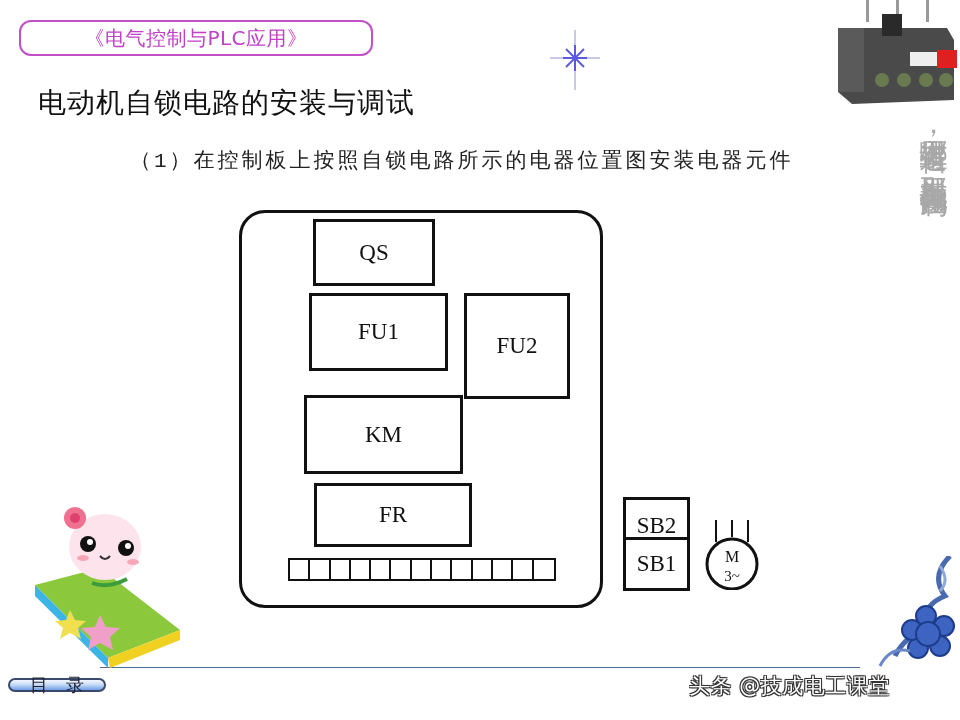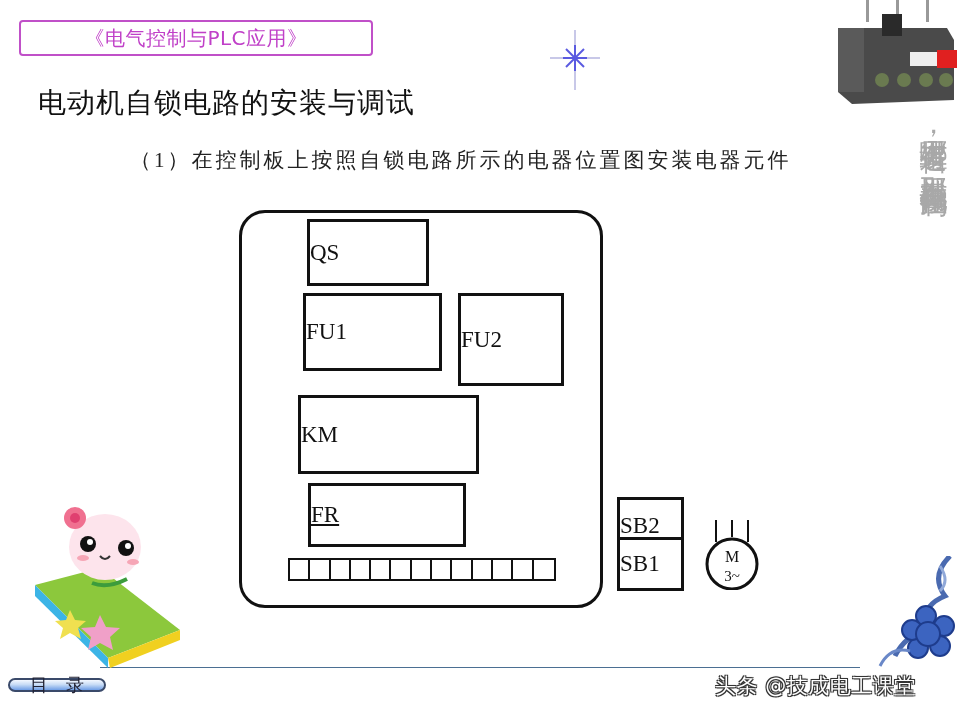--- a/index.html
+++ b/index.html
@@ -3,67 +3,67 @@
 <meta charset="utf-8">
 <style>
   html, body { margin: 0; padding: 0; }
   body {
     width: 960px; height: 720px; position: relative; overflow: hidden;
     background: #ffffff;
     font-family: "DejaVu Sans", sans-serif;
   }
   .course-banner {
     position: absolute; left: 19px; top: 20px; width: 354px; height: 36px;
-    border: 2px solid #c050c8; border-radius: 4px; box-sizing: border-box;
+    border: 2px solid #c050c8; border-radius: 12px; box-sizing: border-box;
     display: flex; align-items: center; justify-content: center;
     color: #c040c8; font-size: 20px; letter-spacing: 0.5px;
   }
   .sparkle { position: absolute; left: 550px; top: 30px; width: 50px; height: 60px; }
   .relay-photo { position: absolute; left: 832px; top: 0px; width: 128px; height: 108px; }
   .page-title {
     position: absolute; left: 38px; top: 84px; font-size: 28px; color: #111;
     font-family: "DejaVu Sans", sans-serif; letter-spacing: 1px; text-align: center;
   }
   .step-text {
     position: absolute; left: 130px; top: 146px; font-size: 21px; color: #222;
-    font-family: Liberation Serif, serif; letter-spacing: 3px;
+    font-family: Liberation Mono, monospace; letter-spacing: 3px;
   }
   .side-slogan {
     position: absolute; left: 914px; top: 118px; width: 34px;
     color: #a8a8a8; font-size: 28px; line-height: 29.5px; text-align: center;
     writing-mode: vertical-rl; letter-spacing: 1.5px;
   }
   .panel {
     position: absolute; left: 239px; top: 210px; width: 364px; height: 398px;
     border: 3px solid #111; border-radius: 26px; box-sizing: border-box;
   }
   .box {
     position: absolute; border: 3px solid #111; box-sizing: border-box;
-    display: flex; align-items: center; justify-content: flex-start;
-    font-family: "Liberation Serif", serif; font-size: 23px; color: #111; background: #fff;
+    display: flex; align-items: center; justify-content: center;
+    font-family: "Liberation Serif", serif; font-size: 23px; color: #111; background: #fff; margin-left: 6px;
   }
   .terminal-strip {
     position: absolute; left: 288px; top: 558px; height: 23px;
     display: flex; border: 2px solid #111; box-sizing: border-box;
   }
   .terminal-cell { width: 20.3px; height: 100%; border-right: 2px solid #111; box-sizing: border-box; }
   .terminal-cell:last-child { border-right: none; }
   .motor { position: absolute; left: 704px; top: 520px; width: 56px; height: 70px; }
   .bottom-line { position: absolute; left: 100px; top: 667px; width: 760px; height: 1px; background: #4b6f92; }
   .mascot { position: absolute; left: 30px; top: 500px; width: 160px; height: 170px; }
   .menu-button {
     position: absolute; left: 8px; top: 678px; width: 98px; height: 14px;
     border: 2px solid #3a4a6a; border-radius: 16px; box-sizing: border-box;
     background: linear-gradient(#f4f8ff 0%, #c8dcf6 45%, #6f9ee6 100%);
     display: flex; align-items: center; justify-content: center;
     color: #223; font-size: 18px; letter-spacing: 18px; padding-left: 18px; cursor: pointer;
   }
   .ornament { position: absolute; left: 840px; top: 556px; width: 120px; height: 120px; }
   .watermark {
-    position: absolute; left: 715px; top: 672px; font-size: 21px; color: #fff;
+    position: absolute; left: 689px; top: 672px; font-size: 21px; color: #fff;
     text-shadow: 1px 1px 0 #333, -1px -1px 0 #333, 1px -1px 0 #333, -1px 1px 0 #333, 0 0 2px #000;
     letter-spacing: 0.5px;
   }
 </style>
 </head>
 <body>
 
 <div class="course-banner">
   <span>《电气控制与PLC应用》</span>
 </div>
@@ -100,27 +100,27 @@
 <div class="side-slogan">哪里有逻辑，那里就有自动化控制</div>
 
 <div class="panel"></div>
 
 <div class="box" style="left:307px;top:219px;width:122px;height:67px;">
   <span>QS</span>
 </div>
 <div class="box" style="left:303px;top:293px;width:139px;height:78px;">
   <span>FU1</span>
 </div>
-<div class="box" style="left:458px;top:293px;width:106px;height:93px;">
+<div class="box" style="left:458px;top:293px;width:106px;height:106px;">
   <span>FU2</span>
 </div>
-<div class="box" style="left:298px;top:395px;width:181px;height:79px;">
+<div class="box" style="left:298px;top:395px;width:159px;height:79px;">
   <span>KM</span>
 </div>
-<div class="box" style="left:308px;top:483px;width:158px;height:64px;text-decoration:underline;">
+<div class="box" style="left:308px;top:483px;width:158px;height:64px;">
   <span>FR</span>
 </div>
 
 <div class="terminal-strip">
   <div class="terminal-cell"></div>
   <div class="terminal-cell"></div>
   <div class="terminal-cell"></div>
   <div class="terminal-cell"></div>
   <div class="terminal-cell"></div>
   <div class="terminal-cell"></div>

